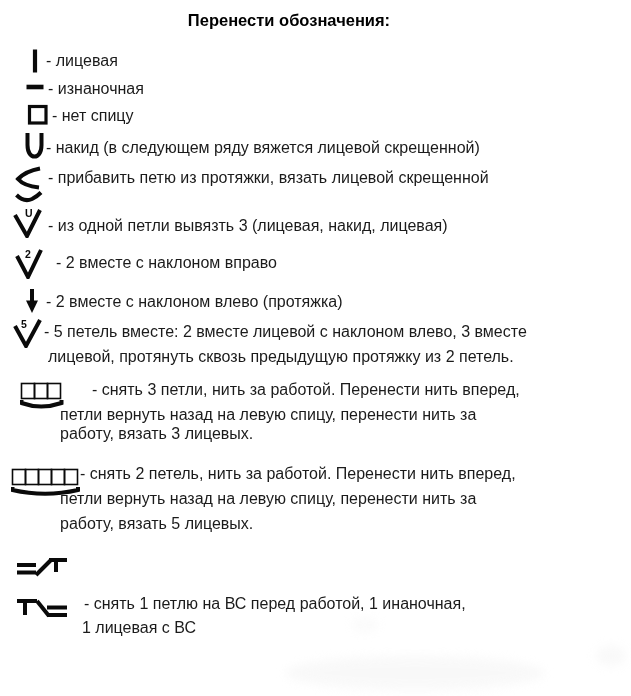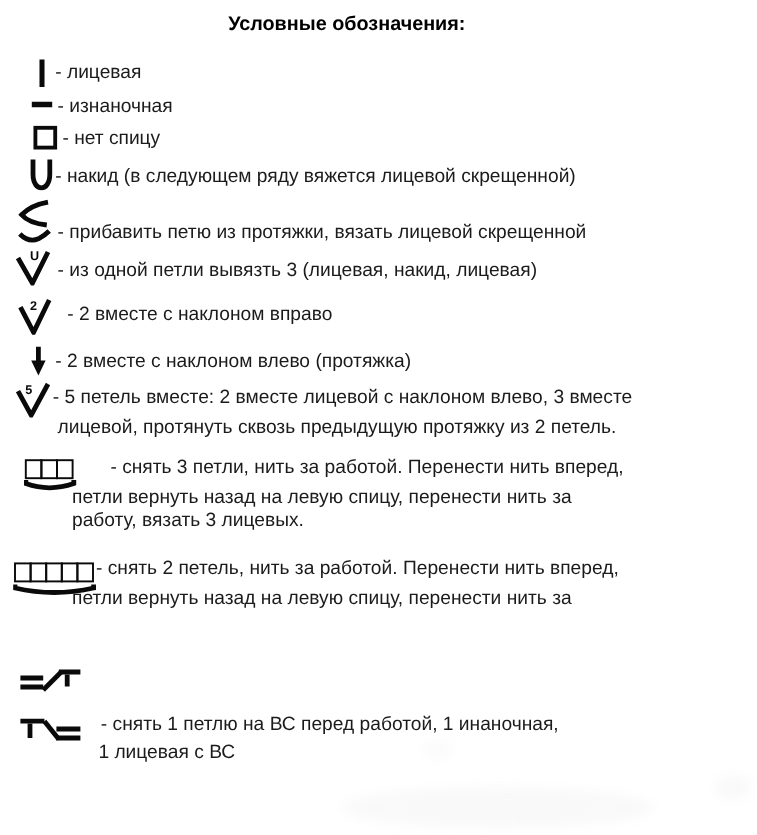--- a/index.html
+++ b/index.html
@@ -17,21 +17,21 @@
   .smudge{position:absolute;border-radius:50%;filter:blur(5px);pointer-events:none;}
   .s1{left:285px;top:656px;width:260px;height:34px;background:#f4f4f4;opacity:.55;}
   .s2{left:596px;top:646px;width:30px;height:20px;background:#f3f3f3;opacity:.5;}
   .s3{left:352px;top:618px;width:26px;height:14px;background:#f6f6f6;opacity:.5;}
 </style>
 </head>
 <body>
 
 <div class="page">
 
-  <div class="title">Условные обозначения:</div>
+  <div class="title">Перенести обозначения:</div>
 
   <svg class="sym" style="left:31px;top:48px" width="8" height="26">
     <line x1="4" y1="1.5" x2="4" y2="24.5" stroke-width="4.2"></line>
   </svg>
   <div class="txt" style="left:46px;top:51px">- лицевая</div>
 
   <svg class="sym" style="left:25px;top:82px" width="20" height="10">
     <line x1="1.5" y1="5" x2="18.5" y2="5" stroke-width="4.6"></line>
   </svg>
   <div class="txt" style="left:48px;top:79px">- изнаночная</div>
@@ -43,21 +43,21 @@
 
   <svg class="sym" style="left:24px;top:132px" width="21" height="27">
     <path d="M3.5,1 L3.5,13 C3.5,21 7,24.5 10.5,24.5 C14,24.5 17.5,21 17.5,13 L17.5,1" stroke-width="4"></path>
   </svg>
   <div class="txt" style="left:46px;top:138px">- накид (в следующем ряду вяжется лицевой скрещенной)</div>
 
   <svg class="sym" style="left:14px;top:166px" width="30" height="40">
     <path d="M26,2.5 Q12,5 4,13 Q10,20 25,21.5" stroke-width="4"></path>
     <path d="M2.5,29 Q10,36.5 18,33 Q23,30.5 27,26.5" stroke-width="4"></path>
   </svg>
-  <div class="txt" style="left:48px;top:184px">- прибавить петю из протяжки, вязать лицевой скрещенной</div>
+  <div class="txt" style="left:48px;top:168px">- прибавить петю из протяжки, вязать лицевой скрещенной</div>
 
   <svg class="sym" style="left:12px;top:207px" width="32" height="31">
     <path d="M3,8 L15,29 L28,3" stroke-width="4"></path>
     <text x="13" y="10">U</text>
   </svg>
   <div class="txt" style="left:48px;top:216px">- из одной петли вывязть 3 (лицевая, накид, лицевая)</div>
 
   <svg class="sym" style="left:14px;top:246px" width="30" height="33">
     <path d="M3,10 L14,31 L27,4" stroke-width="4"></path>
     <text x="11" y="12">2</text>
@@ -90,20 +90,21 @@
   <svg class="sym" style="left:11px;top:468px" width="72" height="31">
     <rect x="1.5" y="1.5" width="13" height="15" stroke-width="1.6"></rect>
     <rect x="14.5" y="1.5" width="13" height="15" stroke-width="1.6"></rect>
     <rect x="27.5" y="1.5" width="13" height="15" stroke-width="1.6"></rect>
     <rect x="40.5" y="1.5" width="13" height="15" stroke-width="1.6"></rect>
     <rect x="53.5" y="1.5" width="13" height="15" stroke-width="1.6"></rect>
     <path d="M1.5,19 L1.5,22 Q34,29.5 67,22 L67,19" stroke-width="4"></path>
   </svg>
   <div class="txt" style="left:80px;top:464px">- снять 2 петель, нить за работой. Перенести нить вперед,</div>
   <div class="txt" style="left:60px;top:489px">петли вернуть назад на левую спицу, перенести нить за</div>
+  <div class="txt" style="left:60px;top:514px">работу, вязать 5 лицевых.</div>
 
   <svg class="sym" style="left:15px;top:556px" width="54" height="24">
     <path d="M2,9 L21,9" stroke-width="4"></path>
     <path d="M2,16.5 L21,16.5" stroke-width="4"></path>
     <path d="M21,19 L36,4" stroke-width="4"></path>
     <path d="M34,4 L52,4" stroke-width="4"></path>
     <path d="M41,6 L41,16" stroke-width="4"></path>
   </svg>
 
   <svg class="sym" style="left:15px;top:597px" width="54" height="26">

